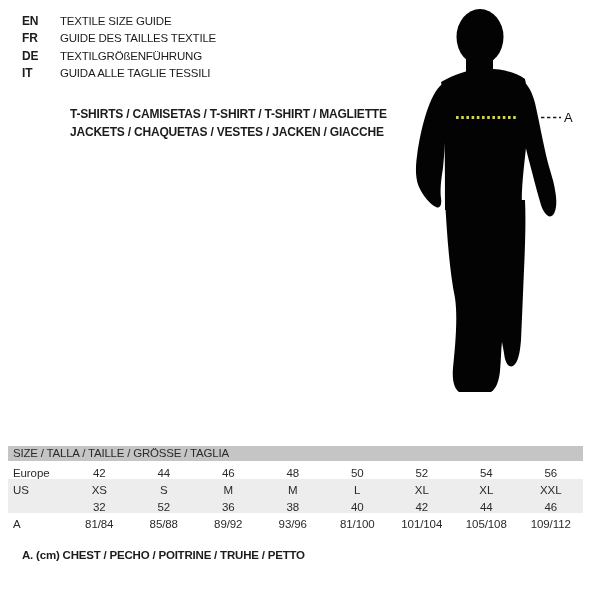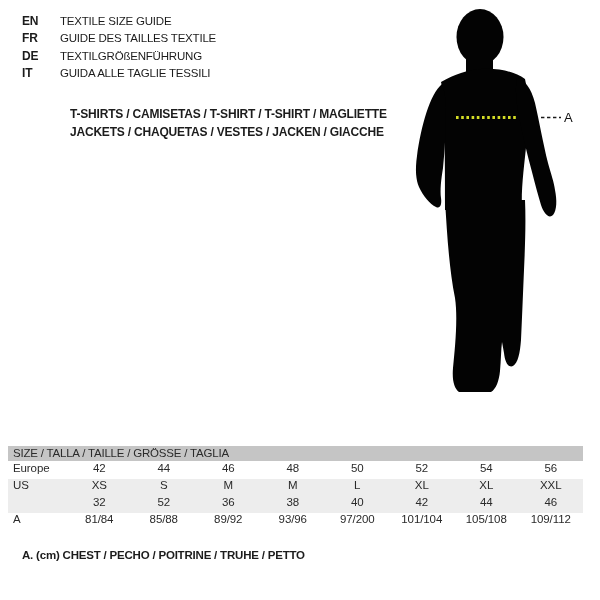--- a/index.html
+++ b/index.html
@@ -25,21 +25,21 @@
   .measure-letter{font-family:"Liberation Sans",sans-serif;font-size:13px;fill:#111;}
   
   .section-title{position:absolute;left:22px;top:419px;font-size:12px;font-weight:700;letter-spacing:-0.2px;}
   
   .size-table{position:absolute;left:8px;top:446px;width:575px;}
   .t-header{
     height:15px;line-height:15px;background:var(--header-bg,#c5c5c5);
     padding-left:5px;font-size:11.5px;font-weight:400;color:#2b2b2b;
     letter-spacing:-0.2px;margin-bottom:1px;
   }
-  .t-row{display:flex;height:17px;align-items:flex-start;font-size:11.5px;color:#2a2a2a;}
+  .t-row{display:flex;height:17px;align-items:flex-end;font-size:11.5px;color:#2a2a2a;}
   .t-row.shaded{background:var(--shaded-bg,#ededed);}
   .t-label{width:59px;padding-left:5px;box-sizing:border-box;letter-spacing:-0.1px;}
   .t-cell{flex:1;text-align:center;letter-spacing:-0.1px;}
   
   .footnote{position:absolute;left:22px;top:549px;font-size:11.5px;font-weight:700;letter-spacing:-0.2px;text-align:right;}
 </style>
 </head>
 <body>
 
 <div class="page">
@@ -144,21 +144,21 @@
       <span class="t-cell">44</span>
       <span class="t-cell">46</span>
     </div>
 
     <div class="t-row">
       <span class="t-label">A</span>
       <span class="t-cell">81/84</span>
       <span class="t-cell">85/88</span>
       <span class="t-cell">89/92</span>
       <span class="t-cell">93/96</span>
-      <span class="t-cell">97/200</span>
+      <span class="t-cell">81/100</span>
       <span class="t-cell">101/104</span>
       <span class="t-cell">105/108</span>
       <span class="t-cell">109/112</span>
     </div>
   </div>
 
   <div class="footnote">A. (cm) CHEST / PECHO / POITRINE / TRUHE / PETTO</div>
 
 </div>
 

